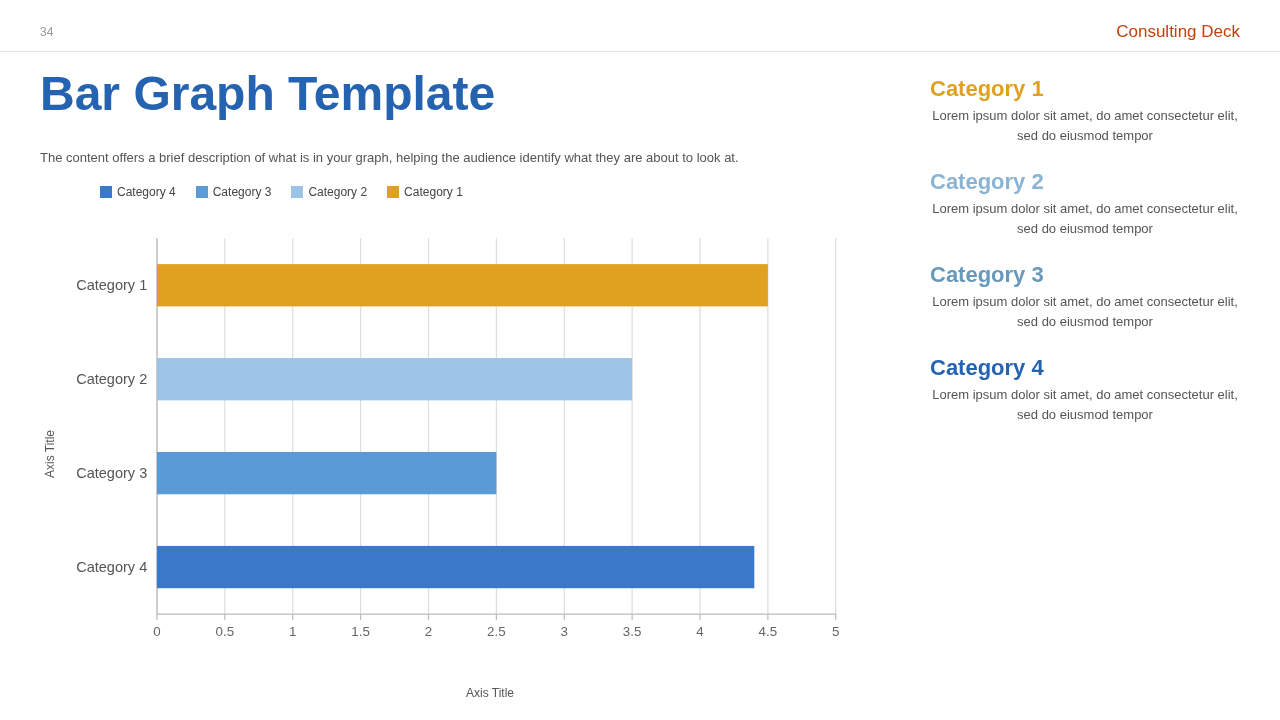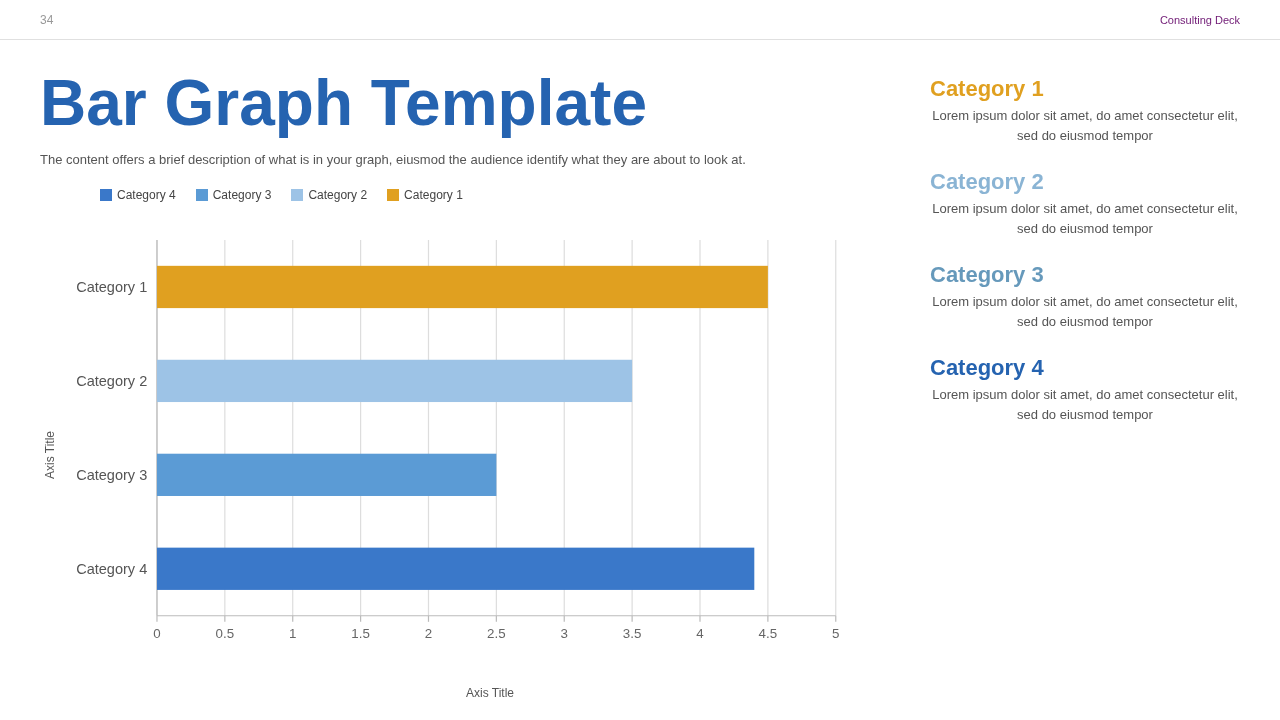--- a/index.html
+++ b/index.html
@@ -8,37 +8,37 @@
       height: 720px;
       background: #ffffff;
       font-family: 'Segoe UI', Arial, sans-serif;
       overflow: hidden;
       position: relative;
     }
 
     
     .top-bar {
       position: absolute;
-      top: 0;
+      top: 12px;
       left: 0;
       right: 0;
       height: 40px;
       display: flex;
       align-items: center;
       justify-content: space-between;
       padding: 0 40px;
       border-bottom: 1px solid #e0e0e0;
     }
     .page-number {
       font-size: 12px;
       color: #999;
     }
     .deck-title {
-      font-size: 11px;
-      color: #701a75;
+      font-size: 17px;
+      color: #c2410c;
       text-align: right;
     }
 
     
     .main-content {
       position: absolute;
       top: 40px;
       left: 0;
       right: 0;
       bottom: 0;
@@ -48,25 +48,25 @@
 
     
     .left-panel {
       flex: 1;
       padding: 28px 40px 20px 40px;
       display: flex;
       flex-direction: column;
     }
 
     .page-title {
-      font-size: 64px;
+      font-size: 48px;
       font-weight: 700;
       color: #2563b0;
       line-height: 1.1;
-      margin-bottom: 12px;
+      margin-bottom: 27px;
     }
 
     .subtitle {
       font-size: 13px;
       color: #555;
       margin-bottom: 18px;
       line-height: 1.5;
     }
 
     
@@ -180,21 +180,21 @@
 
 <div class="top-bar">
   <span class="page-number">34</span>
   <span class="deck-title">Consulting Deck</span>
 </div>
 
 <div class="main-content">
 
   <div class="left-panel">
     <h1 class="page-title">Bar Graph Template</h1>
-    <p class="subtitle">The content offers a brief description of what is in your graph, eiusmod the audience identify what they are about to look at.</p>
+    <p class="subtitle">The content offers a brief description of what is in your graph, helping the audience identify what they are about to look at.</p>
 
     <div class="chart-container">
 
       <div class="legend">
 
       <div class="legend-item">
             <span class="legend-box" style="background:#3a78c9"></span>
             <span>Category 4</span>
           </div>
           <div class="legend-item">

